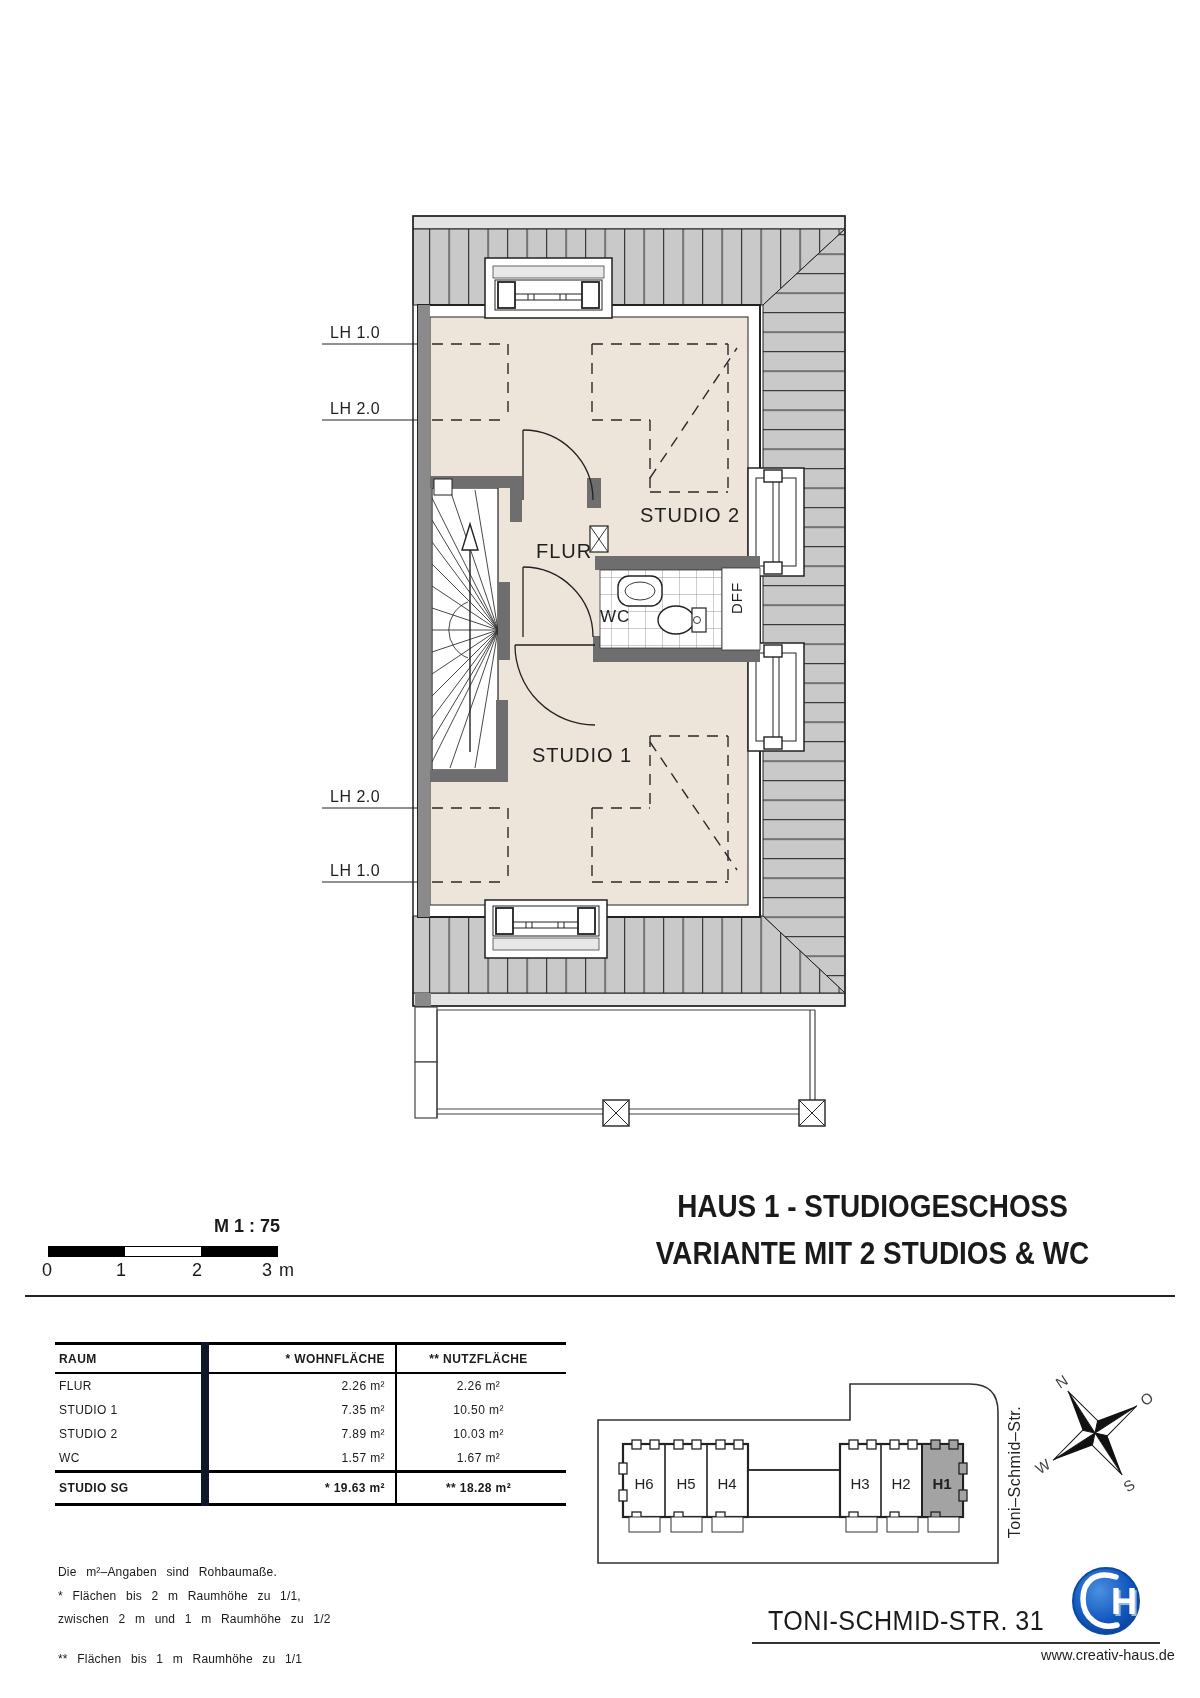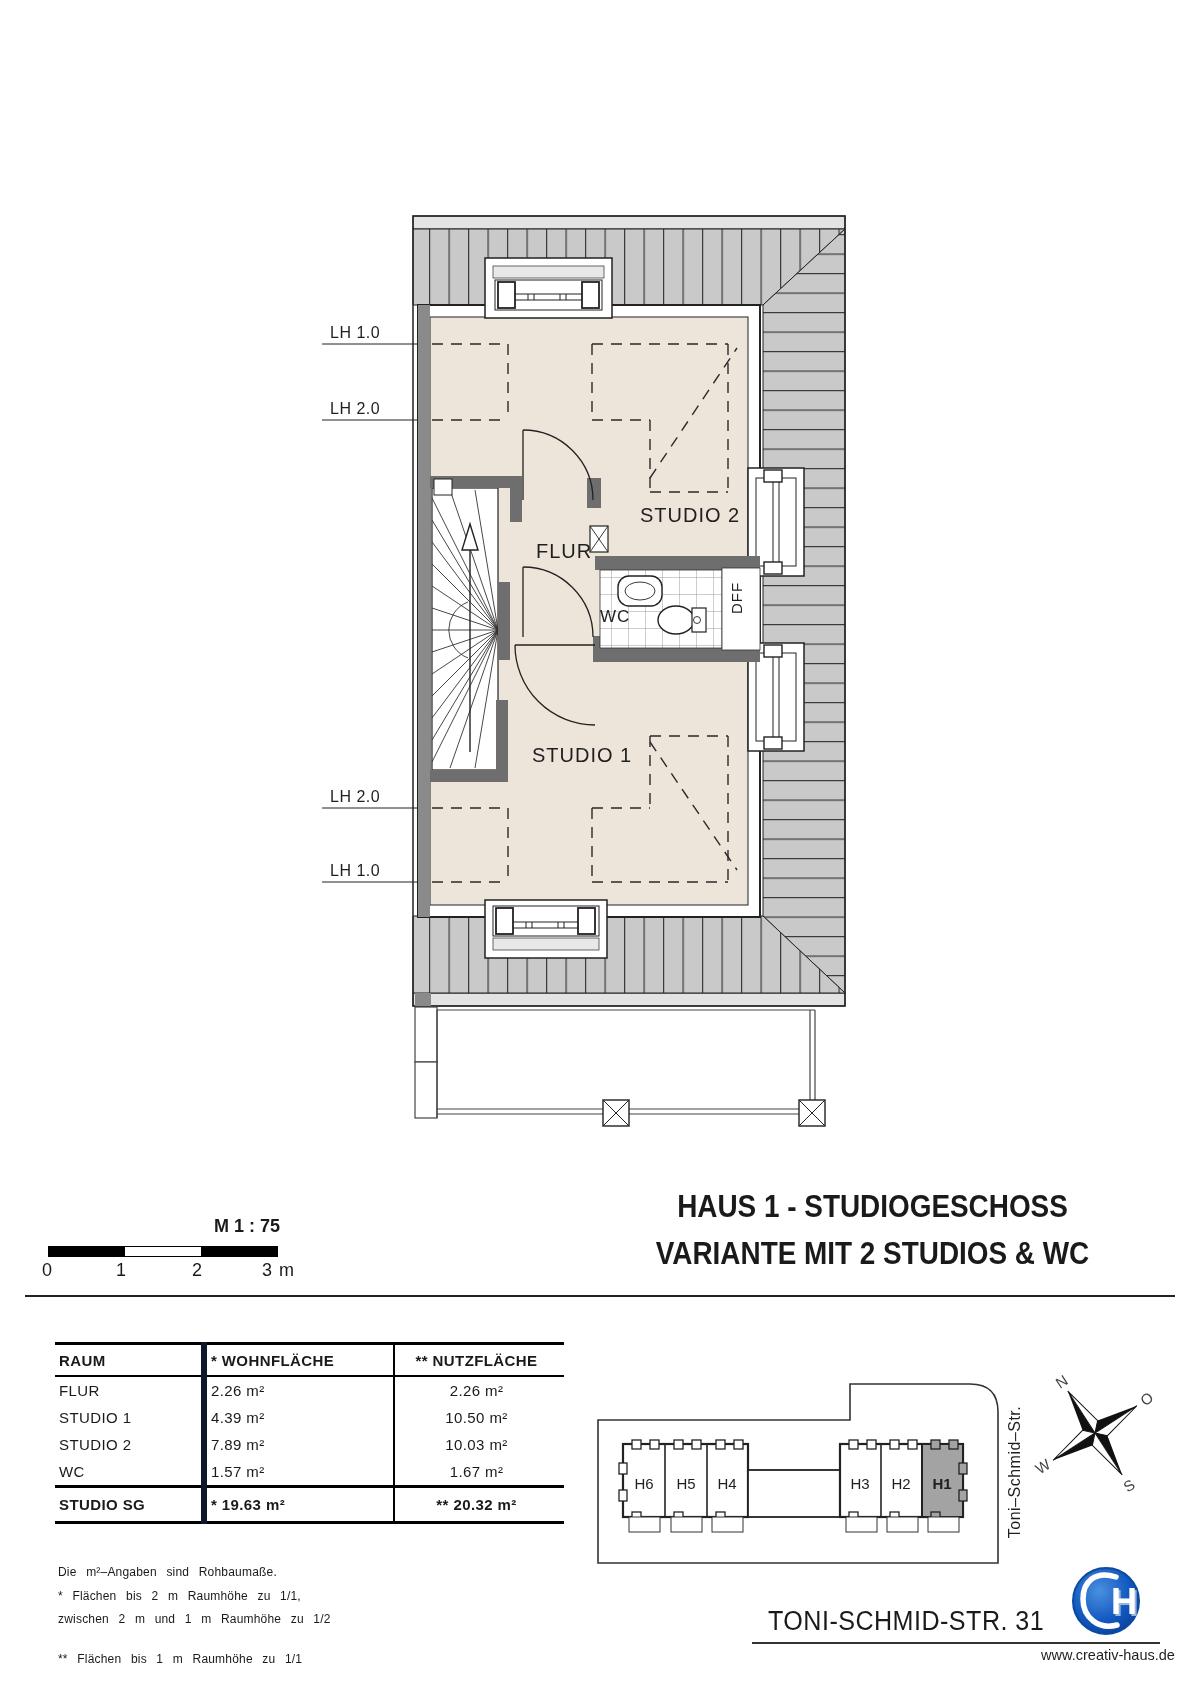--- a/index.html
+++ b/index.html
@@ -10,25 +10,25 @@
   .planlabel{font-size:20px;letter-spacing:1px;}
   .lhlabel{font-size:16px;letter-spacing:0.5px;}
   #title{left:600px;top:1183px;width:545px;text-align:center;font-weight:700;
          font-size:31px;line-height:47px;transform:scaleX(0.9);letter-spacing:0px;}
   #scale-label{left:170px;top:1216px;width:110px;text-align:right;font-weight:700;font-size:18px;}
   #scale-bar{left:48px;top:1246px;width:230px;height:11px;border:1.5px solid #000;box-sizing:border-box;
              background:linear-gradient(to right,#000 0 33.4%,#fff 33.4% 66.7%,#000 66.7%);}
   .tick{top:1260px;font-size:18px;letter-spacing:1px;}
   #divider{left:25px;top:1295px;width:1150px;height:2px;background:#222;}
   #areatable{left:55px;top:1342px;width:465px;border-collapse:collapse;table-layout:fixed;
-             border-top:3px solid #000;border-bottom:3px solid #000;font-size:15px;letter-spacing:0.4px;}
+             border-top:3px solid #000;border-bottom:3px solid #000;font-size:12px;letter-spacing:0.4px;}
   #areatable th{font-weight:700;padding:7px 10px 6px 4px;border-bottom:2px solid #000;}
   #areatable td{padding:4px 10px 4px 4px;}
   #areatable .c1{width:132px;text-align:left;}
-  #areatable .c2{width:172px;text-align:left;border-left:6px solid #0f172a;}
+  #areatable .c2{width:172px;text-align:right;border-left:8px solid #0f172a;}
   #areatable .c3{width:155px;text-align:center;border-left:2px solid #000;}
   #areatable tr.sum td{font-weight:700;border-top:3px solid #000;padding:8px 10px 8px 4px;}
   #areatable tbody td{padding-top:5px;padding-bottom:5px;}
   .foot{left:58px;font-size:12px;word-spacing:6px;letter-spacing:0.2px;}
   #address{left:768px;top:1606px;font-size:27px;letter-spacing:0.5px;transform:scaleX(0.93);
            transform-origin:left center;white-space:nowrap;}
 </style>
 </head>
 <body>
 <div id="sheet">
@@ -259,37 +259,37 @@
     </tr>
   </thead>
   <tbody>
     <tr>
       <td class="c1">FLUR</td>
       <td class="c2">2.26 m²</td>
       <td class="c3">2.26 m²</td>
     </tr>
     <tr>
       <td class="c1">STUDIO 1</td>
-      <td class="c2">4.39 m²</td>
+      <td class="c2">7.35 m²</td>
       <td class="c3">10.50 m²</td>
     </tr>
     <tr>
       <td class="c1">STUDIO 2</td>
       <td class="c2">7.89 m²</td>
       <td class="c3">10.03 m²</td>
     </tr>
     <tr>
       <td class="c1">WC</td>
       <td class="c2">1.57 m²</td>
       <td class="c3">1.67 m²</td>
     </tr>
     <tr class="sum">
       <td class="c1">STUDIO SG</td>
       <td class="c2">* 19.63 m²</td>
-      <td class="c3">** 20.32 m²</td>
+      <td class="c3">** 18.28 m²</td>
     </tr>
   </tbody>
 </table>
 
 <div class="abs foot" style="top:1565px">Die m²–Angaben sind Rohbaumaße.</div>
 <div class="abs foot" style="top:1589px">* Flächen bis 2 m Raumhöhe zu 1/1,</div>
 <div class="abs foot" style="top:1612px">zwischen 2 m und 1 m Raumhöhe zu 1/2</div>
 <div class="abs foot" style="top:1652px">** Flächen bis 1 m Raumhöhe zu 1/1</div>
 
 <svg class="abs" style="left:540px;top:1320px" width="660" height="378" viewBox="540 1320 660 378">

